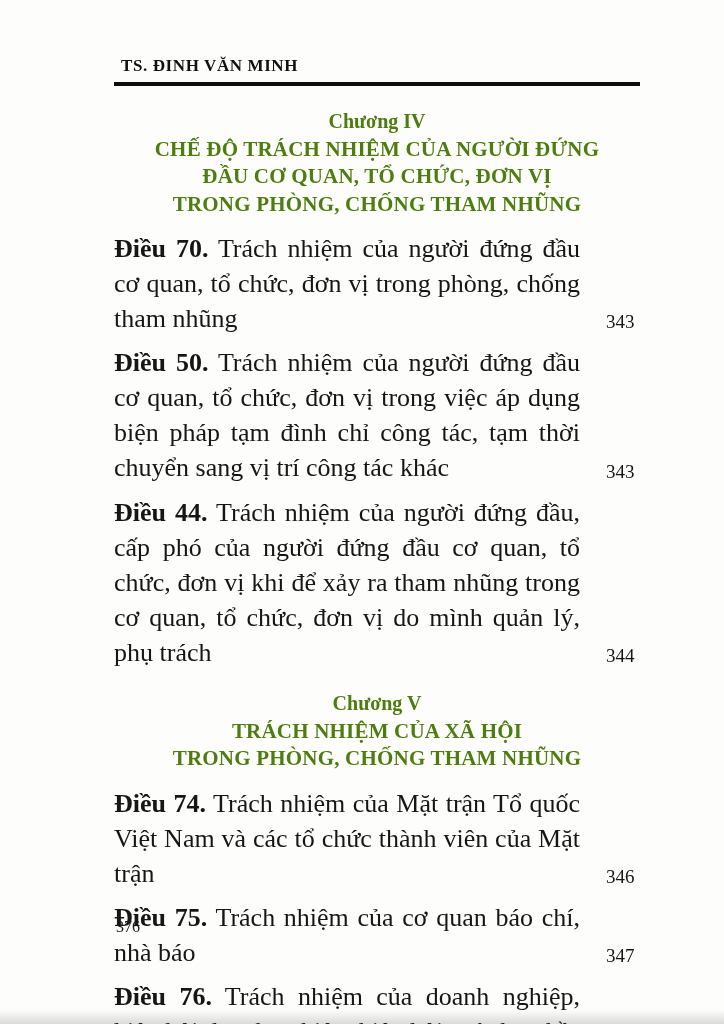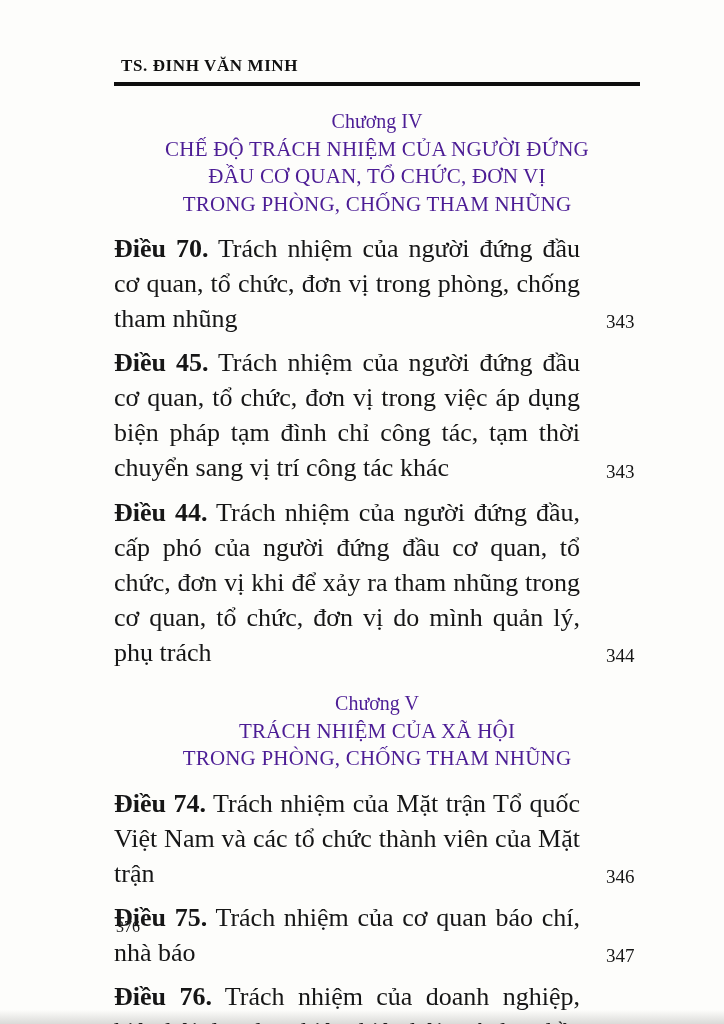--- a/index.html
+++ b/index.html
@@ -36,22 +36,22 @@
   }
 
   .header-rule {
     height: 4px;
     background: #0e0e0e;
     margin-top: 6px;
   }
 
   .chapter {
     text-align: center;
-    font-weight: normal;
-    color: #4c1d95;
+    font-weight: bold;
+    color: #4d7c0f;
   }
   .chapter-iv { margin-top: 22px; }
   .chapter-v  { margin-top: 20px; }
 
   .chapter-label {
     font-size: 20px;
     line-height: 1.3;
   }
 
   .chapter-title {
@@ -120,21 +120,21 @@
 ĐẦU CƠ QUAN, TỔ CHỨC, ĐƠN VỊ
 TRONG PHÒNG, CHỐNG THAM NHŨNG</div>
     </div>
 
     <div class="entry">
       <p class="entry-text"><span class="entry-label">Điều 70.</span> <span>Trách nhiệm của người đứng đầu cơ quan, tổ chức, đơn vị trong phòng, chống tham nhũng</span></p>
       <span class="entry-page">343</span>
     </div>
 
     <div class="entry">
-      <p class="entry-text"><span class="entry-label">Điều 45.</span> <span>Trách nhiệm của người đứng đầu cơ quan, tổ chức, đơn vị trong việc áp dụng biện pháp tạm đình chỉ công tác, tạm thời chuyển sang vị trí công tác khác</span></p>
+      <p class="entry-text"><span class="entry-label">Điều 50.</span> <span>Trách nhiệm của người đứng đầu cơ quan, tổ chức, đơn vị trong việc áp dụng biện pháp tạm đình chỉ công tác, tạm thời chuyển sang vị trí công tác khác</span></p>
       <span class="entry-page">343</span>
     </div>
 
     <div class="entry">
       <p class="entry-text"><span class="entry-label">Điều 44.</span> <span>Trách nhiệm của người đứng đầu, cấp phó của người đứng đầu cơ quan, tổ chức, đơn vị khi để xảy ra tham nhũng trong cơ quan, tổ chức, đơn vị do mình quản lý, phụ trách</span></p>
       <span class="entry-page">344</span>
     </div>
 
 
     <div class="chapter chapter-v">

